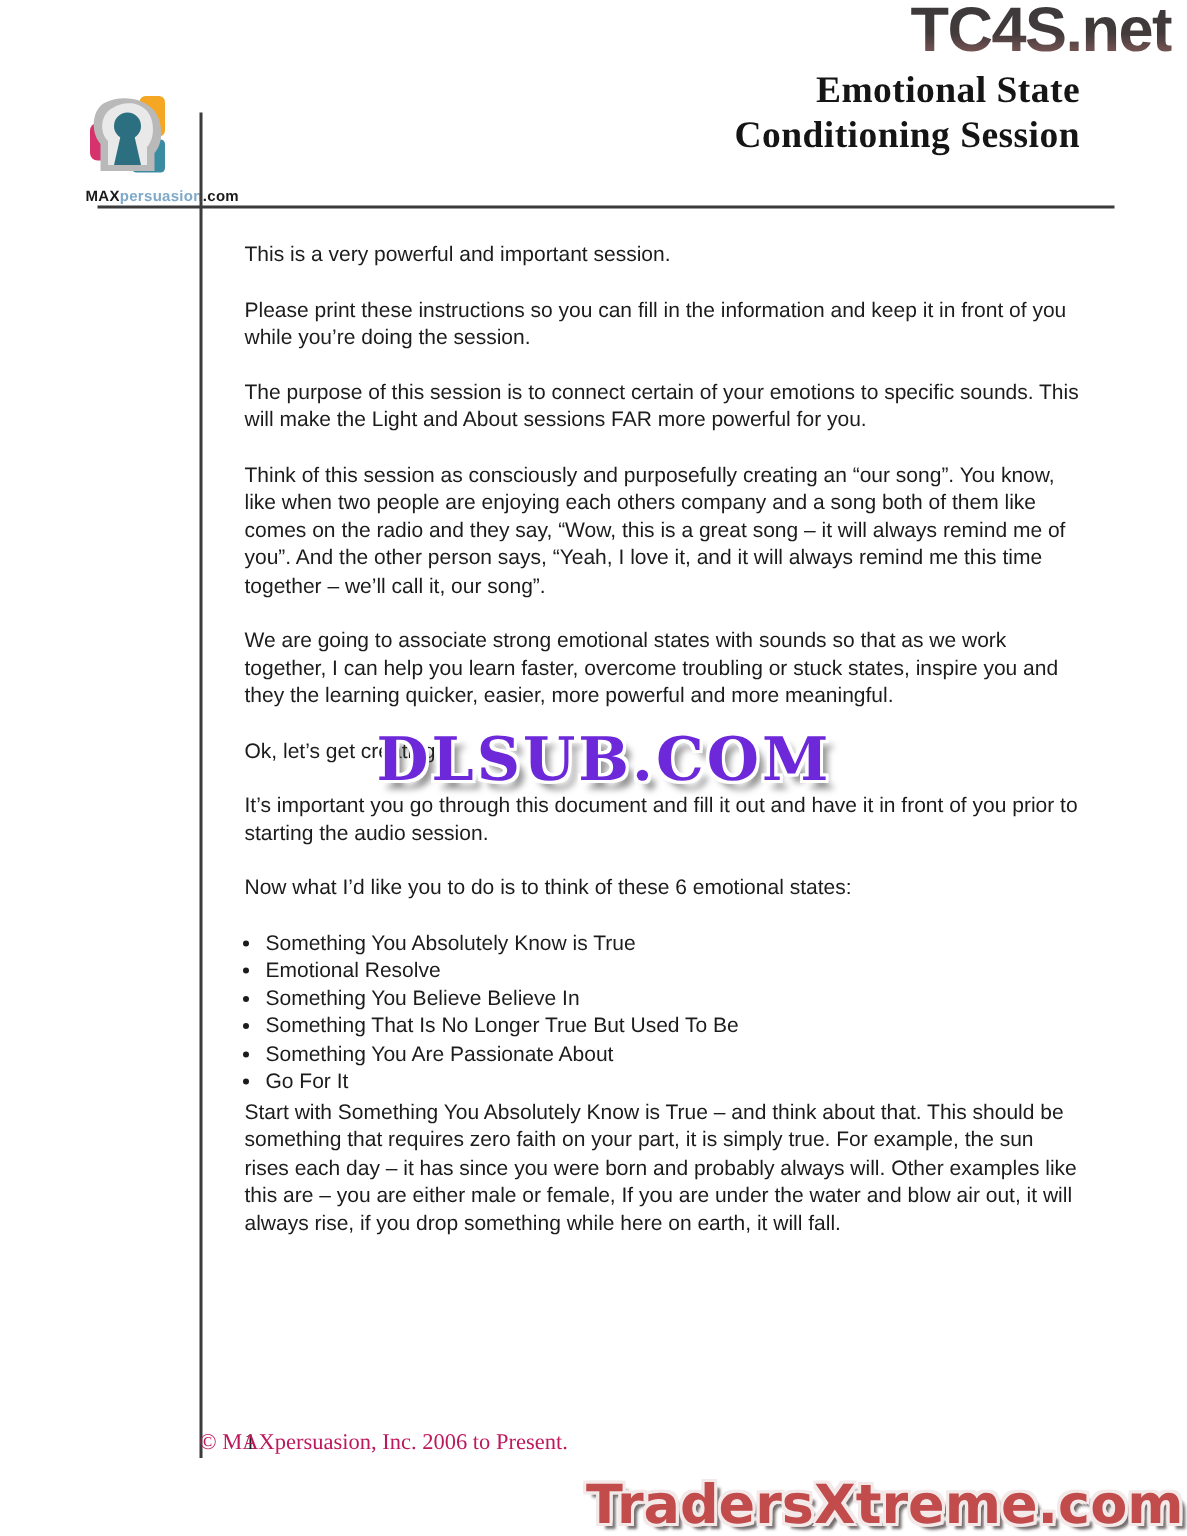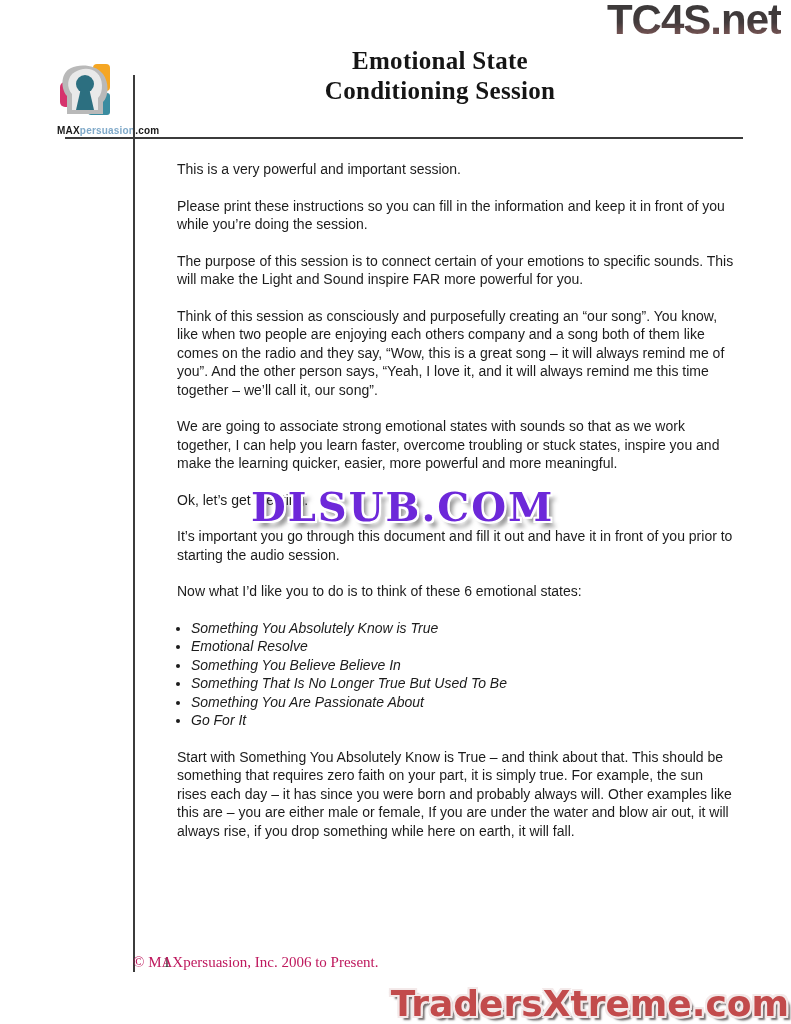--- a/index.html
+++ b/index.html
@@ -18,46 +18,46 @@
     font-family:"Liberation Sans", sans-serif;
     font-weight:bold; font-size:42px; letter-spacing:-1px;
     background:linear-gradient(180deg,#3a3a3a 0%,#423a3b 55%,#9c6866 100%);
     -webkit-background-clip:text; background-clip:text;
     color:transparent;
   }
 
   
   .title-wrap {
     position:absolute; top:46px; left:160px; width:560px;
-    text-align:center;
+    text-align:right;
     font-family:"Liberation Serif", serif;
     font-weight:bold; font-size:25px; line-height:30px;
     color:#151515; letter-spacing:0.3px;
   }
 
   
   .logo-block { position:absolute; left:57px; top:62px; width:76px; text-align:left; }
   .logo-caption {
     margin-top:3px;
     font-size:10px; font-weight:bold; letter-spacing:0.2px;
     color:#1a1a1a; white-space:nowrap;
   }
   .logo-caption .mid { color:#7fa9c9; }
 
   
   .hrule { position:absolute; top:137px; left:65px; width:678px; height:2px; background:#3b3b3b; }
   .vrule { position:absolute; left:133px; top:75px; width:2px; height:897px; background:#3b3b3b; }
 
   
   .content {
-    position:absolute; left:177px; top:160px; width:557px;
+    position:absolute; left:163px; top:160px; width:557px;
     font-size:14px; line-height:18.5px; color:#1c1c1c;
   }
   .content p { margin-bottom:18px; }
-  .content ul { list-style:disc; padding-left:14px; margin-bottom:18px;font-style:italic; }
+  .content ul { list-style:disc; padding-left:14px; margin-bottom:2px; }
   .content li { line-height:18.5px; }
 
   
   .page-number {
     position:absolute; left:163px; top:954px;
     font-family:"Liberation Serif", serif; font-size:15px; color:#222;
   }
   .copyright {
     position:absolute; left:133px; top:954px; width:650px;
     text-align:left;
@@ -113,23 +113,23 @@
   </span>
   <div class="logo-caption"><span>MAX</span><span class="mid">persuasion</span><span>.com</span></div>
 </div>
 
 <div class="hrule"></div>
 <div class="vrule"></div>
 
 <div class="content">
   <p>This is a very powerful and important session.</p>
   <p>Please print these instructions so you can fill in the information and keep it in front of you while you’re doing the session.</p>
-  <p>The purpose of this session is to connect certain of your emotions to specific sounds. This will make the Light and Sound inspire FAR more powerful for you.</p>
+  <p>The purpose of this session is to connect certain of your emotions to specific sounds. This will make the Light and About sessions FAR more powerful for you.</p>
   <p>Think of this session as consciously and purposefully creating an “our song”. You know, like when two people are enjoying each others company and a song both of them like comes on the radio and they say, “Wow, this is a great song – it will always remind me of you”. And the other person says, “Yeah, I love it, and it will always remind me this time together – we’ll call it, our song”.</p>
-  <p>We are going to associate strong emotional states with sounds so that as we work together, I can help you learn faster, overcome troubling or stuck states, inspire you and make the learning quicker, easier, more powerful and more meaningful.</p>
+  <p>We are going to associate strong emotional states with sounds so that as we work together, I can help you learn faster, overcome troubling or stuck states, inspire you and they the learning quicker, easier, more powerful and more meaningful.</p>
   <p>Ok, let’s get creating.</p>
   <p>It’s important you go through this document and fill it out and have it in front of you prior to starting the audio session.</p>
   <p>Now what I’d like you to do is to think of these 6 emotional states:</p>
   <ul>
     <li>Something You Absolutely Know is True</li>
     <li>Emotional Resolve</li>
     <li>Something You Believe Believe In</li>
     <li>Something That Is No Longer True But Used To Be</li>
     <li>Something You Are Passionate About</li>
     <li>Go For It</li>

